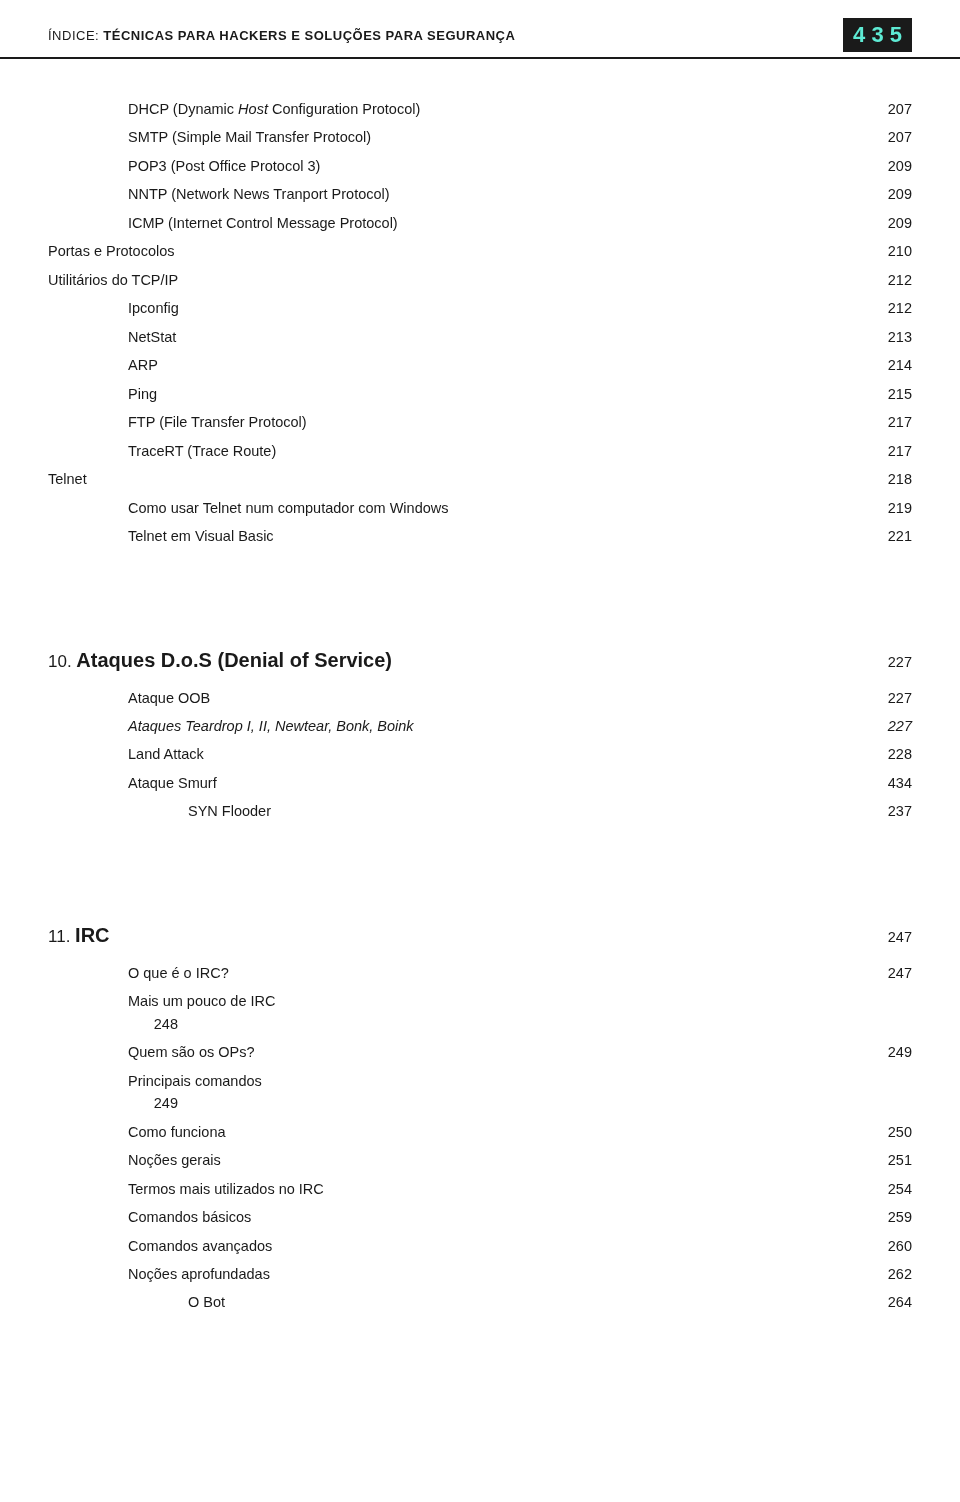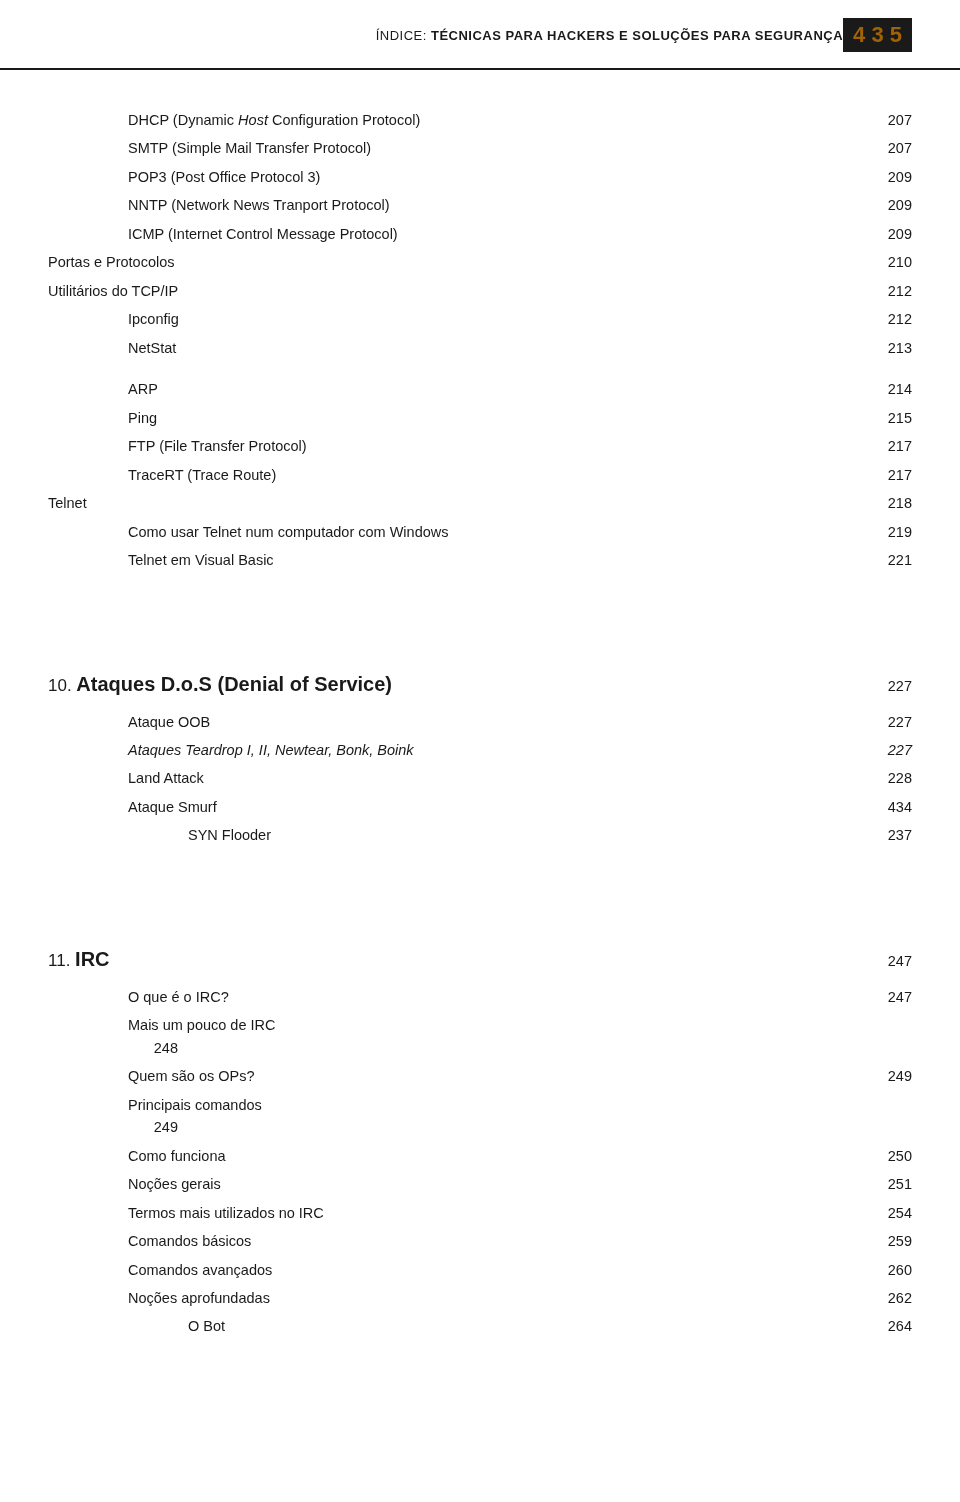--- a/index.html
+++ b/index.html
@@ -20,23 +20,23 @@
       width: 960px;
       min-height: 1502px;
       background: #ffffff;
       padding: 0;
       position: relative;
     }
 
     
     .page-header {
       display: flex;
-      justify-content: flex-end;
+      justify-content: space-between;
       align-items: center;
-      padding: 18px 48px 16px 48px;
+      padding: 18px 48px 5px 48px;
       border-bottom: 2px solid #1a1a1a;
       margin-bottom: 0;
     }
 
     .header-title {
       font-size: 13px;
       font-weight: normal;
       letter-spacing: 0.5px;
       text-transform: uppercase;
       font-family: Arial, sans-serif;
@@ -44,21 +44,21 @@
 
     .header-title .bold-title {
       font-weight: bold;
     }
 
     .page-number {
       font-size: 22px;
       font-weight: bold;
       font-family: Arial, sans-serif;
       background: #1a1a1a;
-      color: #a16207;
+      color: #5eead4;
       padding: 4px 10px;
       min-width: 60px;
       text-align: center;
     }
 
     
     .content {
       padding: 36px 48px 36px 48px;
     }
 
@@ -159,21 +159,21 @@
         <span class="entry-page">212</span>
       </div>
       <div class="entry-row" style="padding-left: 80px;">
         <span class="entry-text">Ipconfig</span>
         <span class="entry-page">212</span>
       </div>
       <div class="entry-row" style="padding-left: 80px;">
         <span class="entry-text">NetStat</span>
         <span class="entry-page">213</span>
       </div>
-      <div class="entry-row" style="padding-left: 80px; margin-top: 13px;">
+      <div class="entry-row" style="padding-left: 80px;">
         <span class="entry-text">ARP</span>
         <span class="entry-page">214</span>
       </div>
       <div class="entry-row" style="padding-left: 80px;">
         <span class="entry-text">Ping</span>
         <span class="entry-page">215</span>
       </div>
       <div class="entry-row" style="padding-left: 80px;">
         <span class="entry-text">FTP (File Transfer Protocol)</span>
         <span class="entry-page">217</span>

